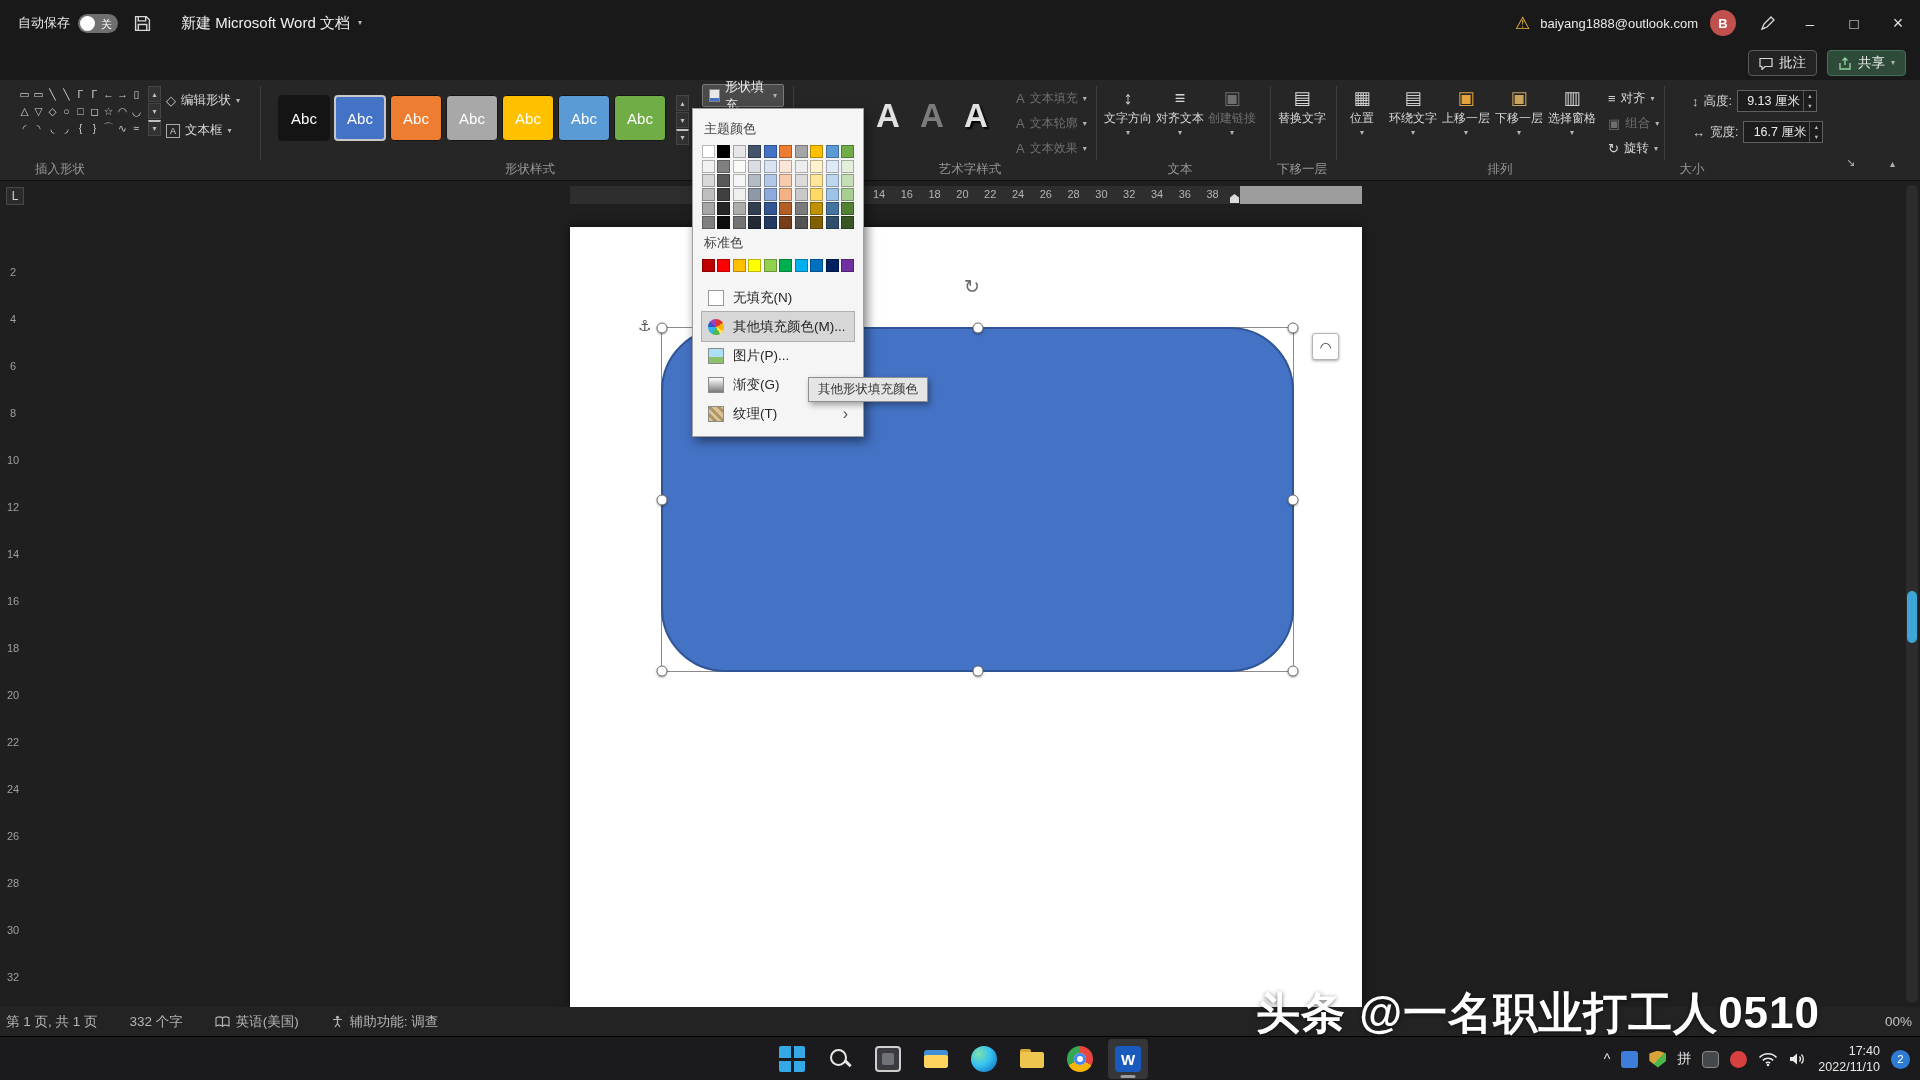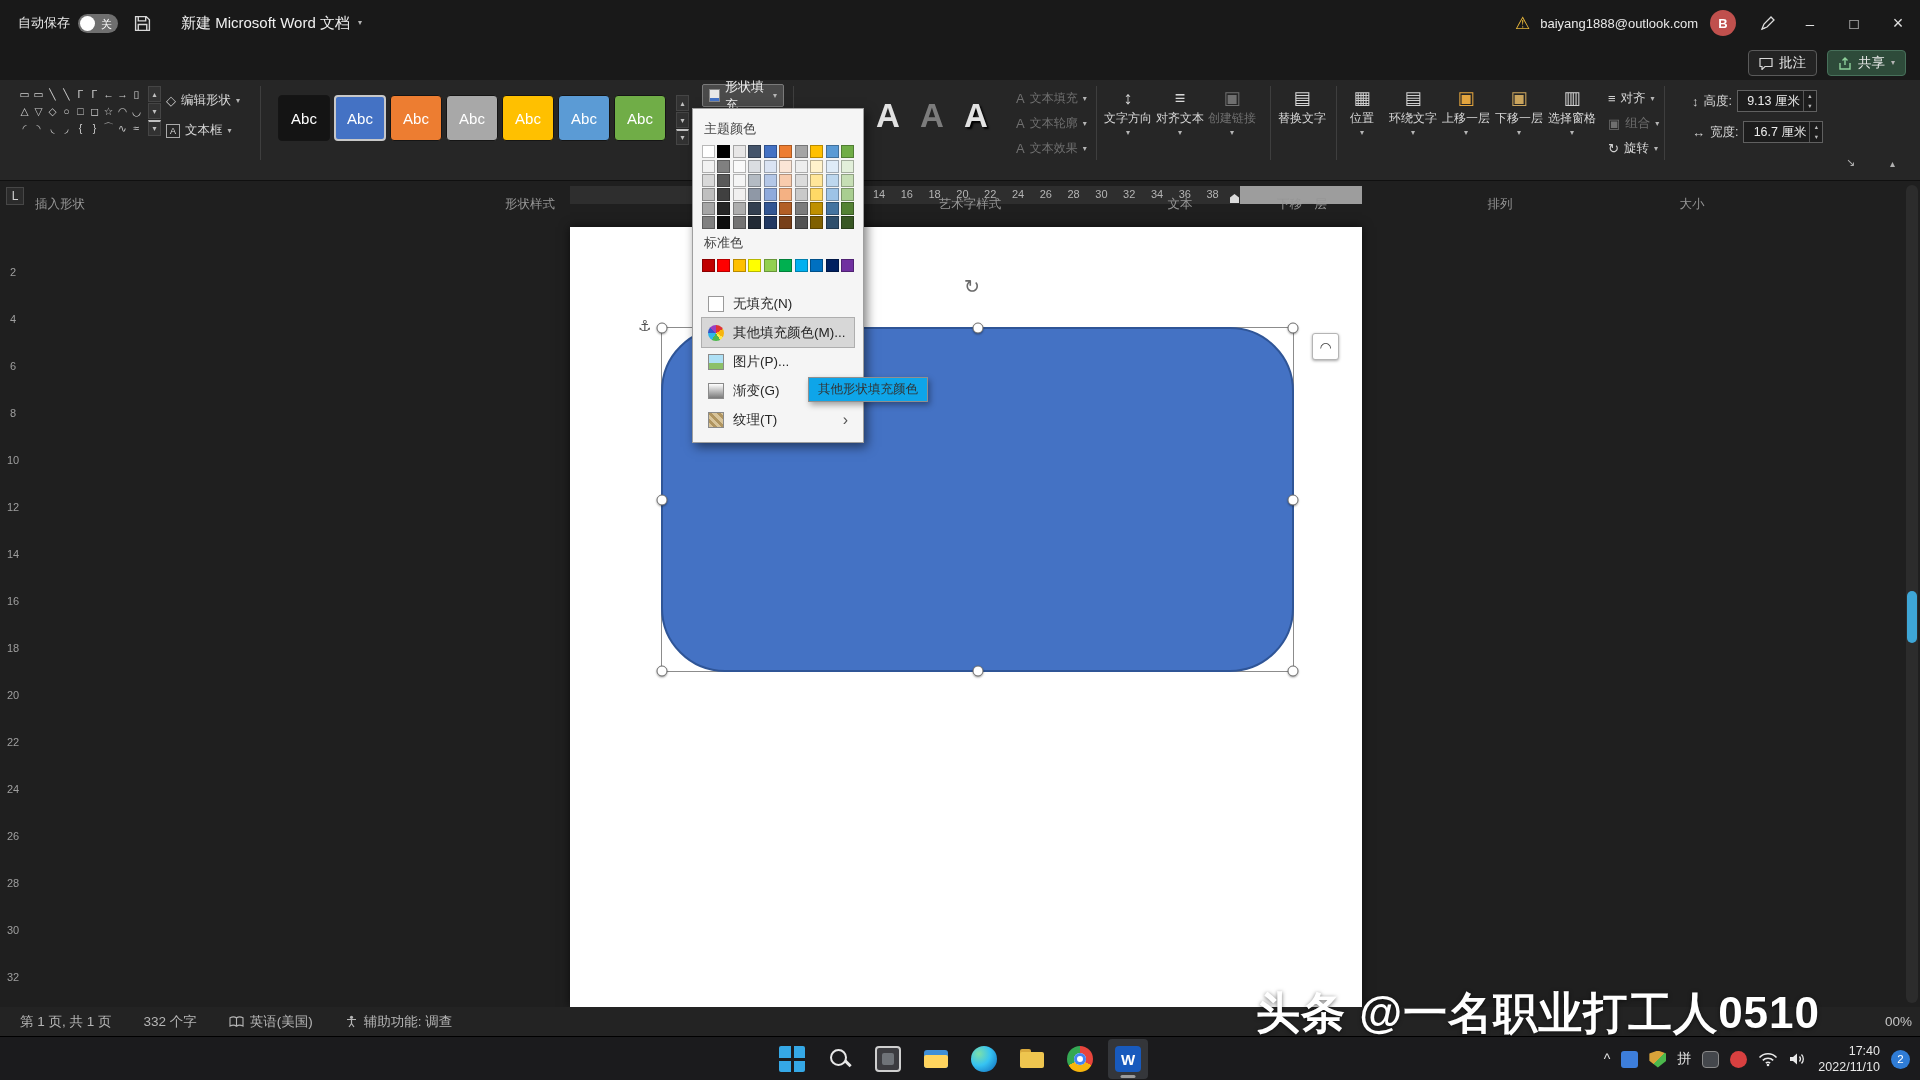--- a/index.html
+++ b/index.html
@@ -27,21 +27,21 @@
 #tabrow{position:absolute;left:0;top:46px;width:1920px;height:34px;background:#191919;display:flex;align-items:stretch;padding-left:14px;z-index:10;}
 .tab{padding:0 14px;display:flex;align-items:center;font-size:15px;color:#cfcfcf;cursor:default;}
 .tab.active{color:#fff;box-shadow:inset 0 -2.5px 0 #d0d0d0;}
 #tab-right{position:absolute;right:14px;top:4px;display:flex;gap:10px;align-items:center;height:26px;}
 .trbtn{height:26px;display:flex;align-items:center;gap:6px;padding:0 10px;border-radius:4px;font-size:13.5px;color:#e8e8e8;border:1px solid #5a5a5a;background:#232323;}
 #share-btn{background:#2e4b3a;border-color:#47705a;}
 
 
 #ribbon{position:absolute;left:0;top:80px;width:1920px;height:101px;background:#262626;border-bottom:1px solid #101010;z-index:10;}
 .gdiv{position:absolute;top:6px;width:1px;height:74px;background:#3e3e3e;}
-.glabel{position:absolute;top:81px;font-size:12.5px;color:#969696;text-align:center;margin-top:35px;}
+.glabel{position:absolute;top:81px;font-size:12.5px;color:#969696;text-align:center;}
 #shape-grid{position:absolute;left:18px;top:6px;display:flex;flex-direction:column;gap:2px;}
 .sg-row{display:flex;gap:1px;}
 .sg-cell{width:13px;height:15px;display:flex;align-items:center;justify-content:center;font-size:10.5px;color:#cfcfcf;}
 #sg-scroll{position:absolute;left:148px;top:6px;display:flex;flex-direction:column;gap:1px;}
 .sgs-cell{width:13px;height:16px;display:flex;align-items:center;justify-content:center;font-size:8px;color:#c0c0c0;background:#323232;border:1px solid #454545;}
 .sgs-cell.more{border-top:2px solid #c0c0c0;}
 #edit-col{position:absolute;left:166px;top:12px;display:flex;flex-direction:column;gap:13px;}
 .rbtn-row{display:flex;align-items:center;gap:5px;font-size:12.5px;color:#d8d8d8;white-space:nowrap;cursor:default;}
 .rbtn-row .ric{font-size:13px;color:#cfcfcf;}
 .abox{width:14px;height:14px;border:1px solid #aaa;font-size:9px;display:flex;align-items:center;justify-content:center;color:#ddd;}
@@ -94,35 +94,35 @@
 #layout-options{position:absolute;left:742px;top:106px;width:27px;height:27px;background:#fff;border:1px solid #b5b5b5;border-radius:3px;display:flex;align-items:center;justify-content:center;font-size:14px;color:#444;box-shadow:0 1px 3px rgba(0,0,0,.35);}
 #vscroll{position:absolute;right:2px;top:4px;width:12px;height:818px;background:#2c2c2c;border-radius:6px;}
 #vscroll .sthumb{position:absolute;left:1px;top:406px;width:10px;height:52px;background:#3ea6d6;border-radius:5px;}
 
 
 #fill-menu{position:absolute;left:692px;top:108px;width:172px;background:#f5f5f5;border:1px solid #9f9f9f;box-shadow:3px 4px 10px rgba(0,0,0,.5);padding:6px 9px 8px;z-index:30;}
 .menu-h{font-size:13px;color:#444;margin:5px 2px 7px;}
 .sw-row{display:flex;justify-content:space-between;margin-bottom:2px;}
 .sw-row.tint{margin-bottom:1px;}
 .sw{width:13px;height:13px;border:1px solid rgba(0,0,0,.28);cursor:pointer;}
-#menu-items{margin-top:17px;}
+#menu-items{margin-top:11px;}
 .menu-item{display:flex;align-items:center;gap:9px;height:29px;padding:0 6px;color:#262626;font-size:13.5px;cursor:default;}
 .menu-item.hl{background:#d7d7d7;outline:1px solid #aeaeae;}
 .mi-icon{width:16px;height:16px;flex:0 0 16px;}
 .mi-no-fill{background:#fff;border:1px solid #9a9a9a;}
 .mi-color-wheel{border-radius:50%;background:conic-gradient(#e03434 0 60deg,#f7b50c 60deg 120deg,#ffe84a 120deg 150deg,#4cb84c 150deg 210deg,#2fb6e8 210deg 270deg,#3653c4 270deg 310deg,#9a3fc0 310deg 360deg);}
 .mi-picture{background:linear-gradient(180deg,#aee0f5 0 60%,#8cc06a 60% 100%);border:1px solid #8a8a8a;}
 .mi-gradient{background:linear-gradient(180deg,#ffffff,#7a7a7a);border:1px solid #8a8a8a;}
 .mi-texture{background:repeating-linear-gradient(45deg,#d8c49a 0 3px,#b09560 3px 6px);border:1px solid #8a8a8a;}
 .mi-label{flex:1;white-space:nowrap;}
 .mi-arrow{color:#555;font-size:16px;}
-#fill-tooltip{position:absolute;left:808px;top:377px;background:#0ea5e9;border:1px solid #8f8f8f;padding:3px 9px;font-size:12.5px;color:#333;z-index:35;box-shadow:2px 3px 6px rgba(0,0,0,.35);white-space:nowrap;}
-
-
-#statusbar{position:absolute;left:0;top:1007px;width:1920px;height:29px;background:#232323;display:flex;align-items:center;padding-left:20px;font-size:13.5px;color:#b5b5b5;z-index:20;}
+#fill-tooltip{position:absolute;left:808px;top:377px;background:#e5e5e5;border:1px solid #8f8f8f;padding:3px 9px;font-size:12.5px;color:#333;z-index:35;box-shadow:2px 3px 6px rgba(0,0,0,.35);white-space:nowrap;}
+
+
+#statusbar{position:absolute;left:0;top:1007px;width:1920px;height:29px;background:#232323;display:flex;align-items:center;padding-left:6px;font-size:13.5px;color:#b5b5b5;z-index:20;}
 #statusbar .sb{margin-right:32px;display:flex;align-items:center;gap:6px;white-space:nowrap;}
 #zoom-label{position:absolute;right:8px;color:#c5c5c5;}
 #watermark{position:absolute;left:1256px;top:984px;font-size:44px;font-weight:bold;color:#fff;z-index:40;white-space:nowrap;text-shadow:0 1px 4px rgba(0,0,0,.55);letter-spacing:1px;}
 
 
 #taskbar{position:absolute;left:0;top:1036px;width:1920px;height:44px;background:#1b1b1d;border-top:1px solid #000;z-index:50;}
 #taskbar-apps{position:absolute;left:50%;transform:translateX(-50%);top:0;height:44px;display:flex;align-items:center;gap:8px;}
 .tb-slot{width:40px;height:40px;border-radius:4px;display:flex;align-items:center;justify-content:center;position:relative;}
 .tb-slot.active{background:#34363a;}
 .tb-slot.active::after{content:'';position:absolute;bottom:1px;left:50%;transform:translateX(-50%);width:15px;height:3px;border-radius:2px;background:#9b9b9b;}

